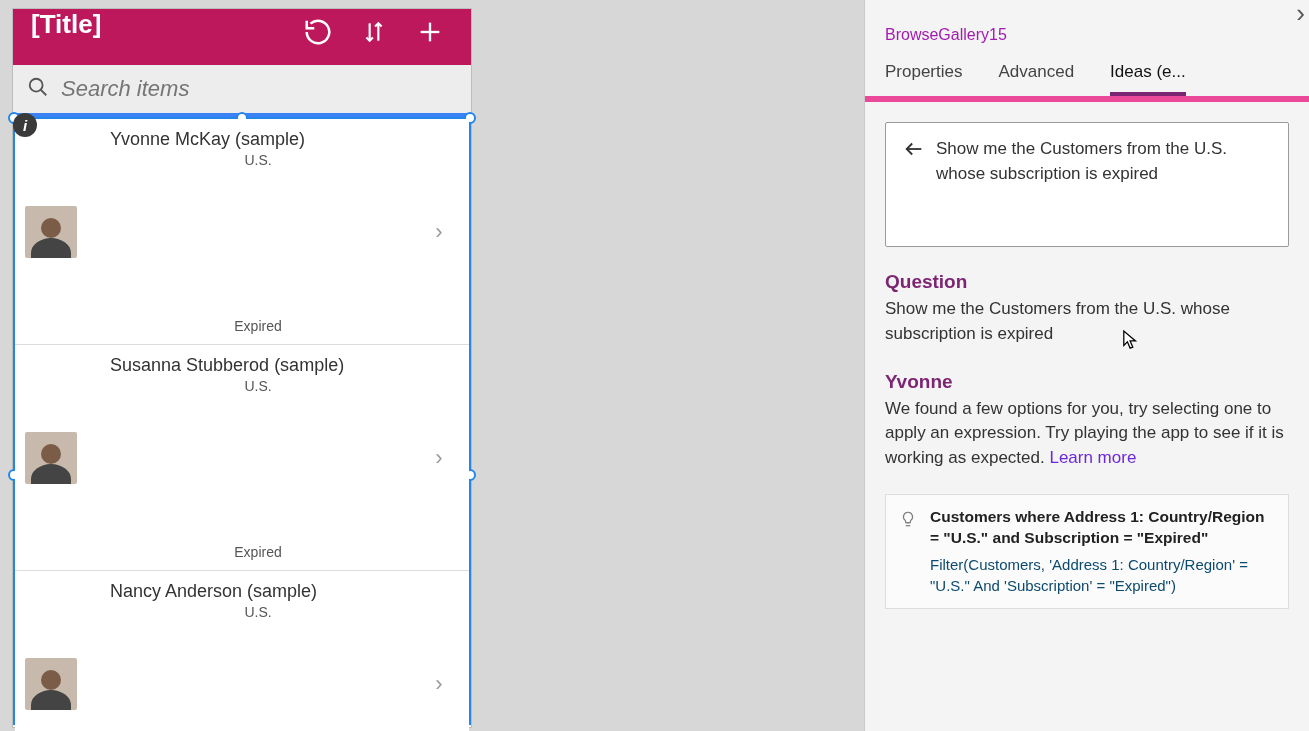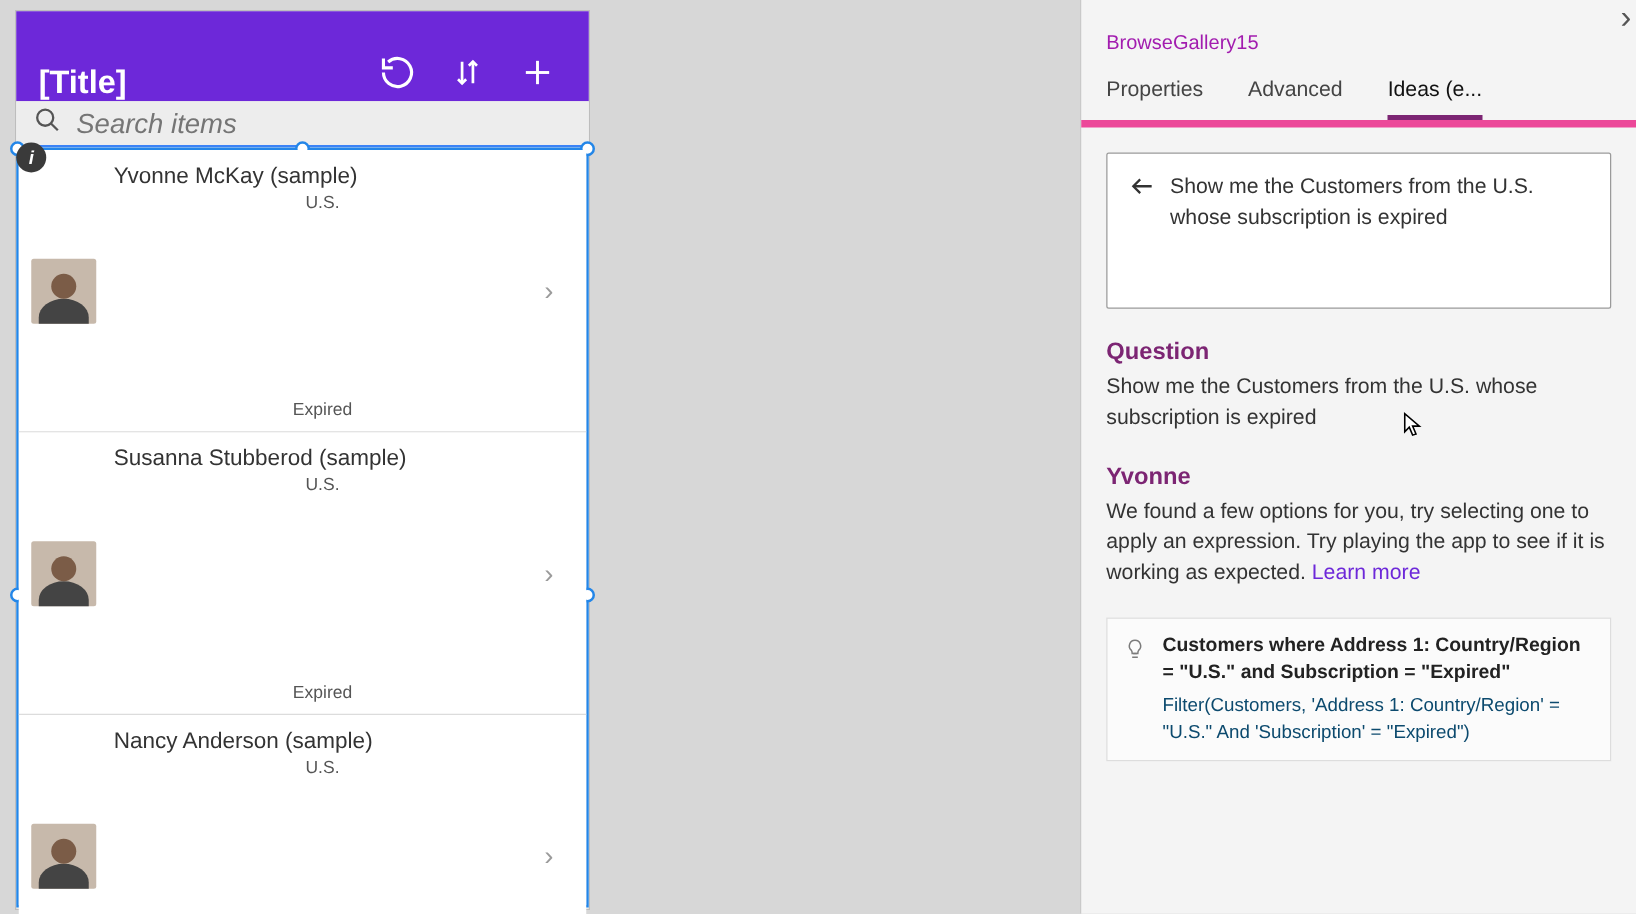--- a/index.html
+++ b/index.html
@@ -13,48 +13,48 @@
 
   
   .phone {
     position: absolute;
     left: 12px; top: 8px;
     width: 460px; height: 720px;
     background: #f3f3f3;
     border: 1px solid #bdbdbd;
   }
   .phone-header {
-    background: #6d28d9;
+    background: #be185d;
     color: #fff;
-    height: 72px;
-    display: flex;
-    align-items: flex-end;
+    height: 56px;
+    display: flex;
+    align-items: flex-start;
     padding: 0 18px;
     gap: 10px;
   }
   .phone-title {
     flex: 1;
     font-size: 26px;
     font-weight: 600;
   }
   .hdr-btn {
     width: 46px; height: 46px;
     display: flex; align-items: center; justify-content: center;
     color: #fff;
     font-size: 28px;
     cursor: pointer;
   }
   .hdr-btn svg { stroke: #fff; fill: none; }
   .search-row {
-    height: 37px;
+    height: 52px;
     display: flex; align-items: center;
     padding: 0 14px;
     gap: 12px;
     background: #ededed;
-    border-bottom: 2px solid #3b82f6;
+    border-bottom: 4px solid #3b82f6;
   }
   .search-row input {
     border: none; outline: none;
     background: transparent;
     font-size: 22px;
     color: #666;
     flex: 1;
     font-style: italic;
   }
   .search-icon svg { width: 22px; height: 22px; }
@@ -93,20 +93,21 @@
     z-index: 3;
   }
 
   .gal-item {
     display: flex;
     align-items: center;
     padding: 10px 16px 10px 10px;
     border-bottom: 1px solid #dcdcdc;
     background: #fff;
     position: relative;
+    gap: 19px;
   }
   .g-avatar {
     width: 52px; height: 52px;
     border-radius: 2px;
     margin-right: 14px;
     background: #c7b9ab;
     flex-shrink: 0;
     position: relative;
     overflow: hidden;
   }

